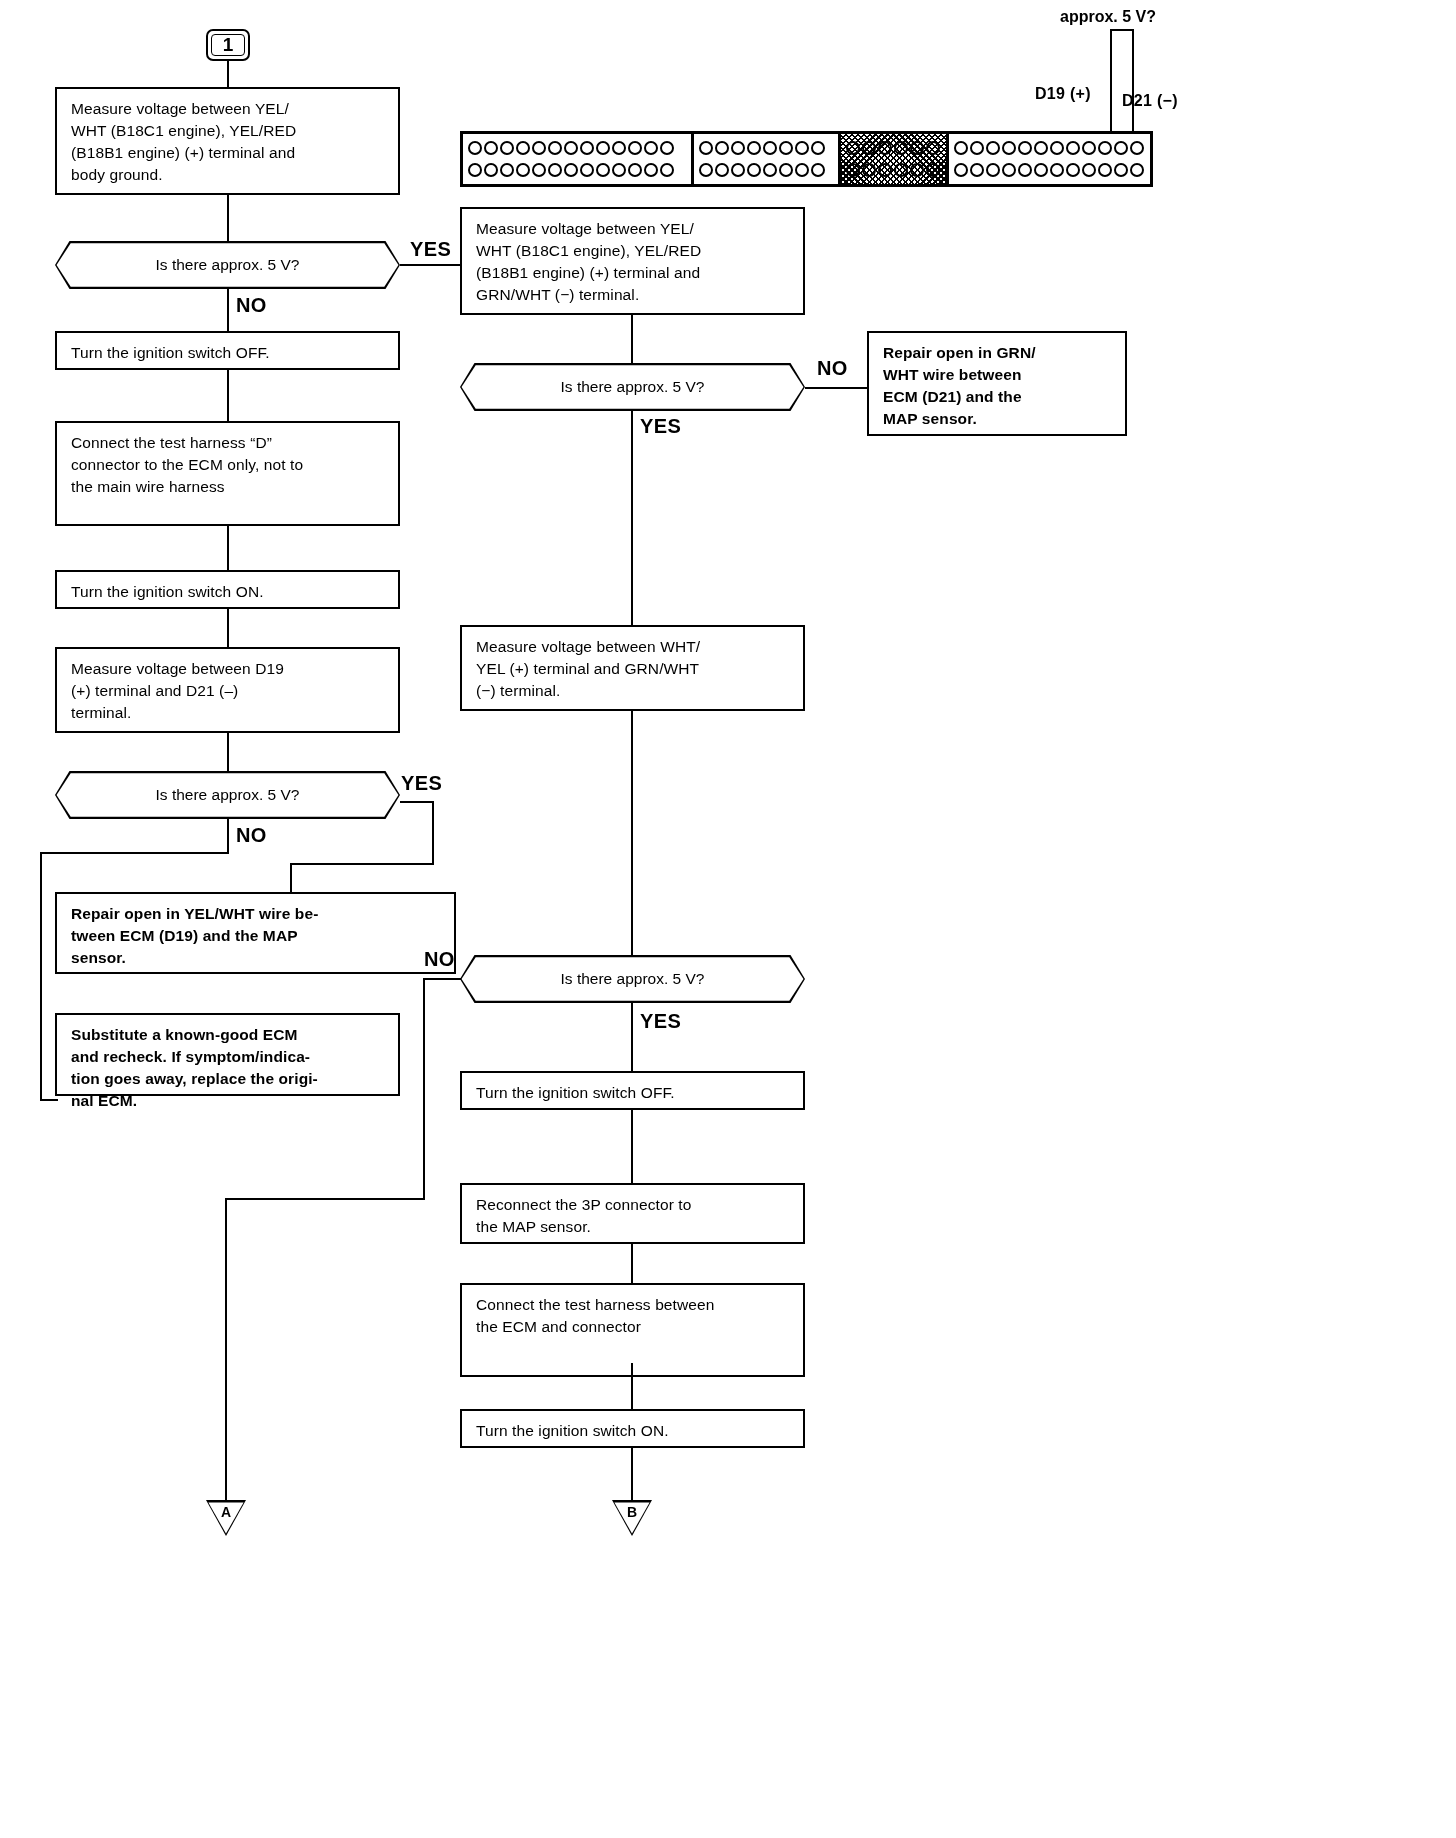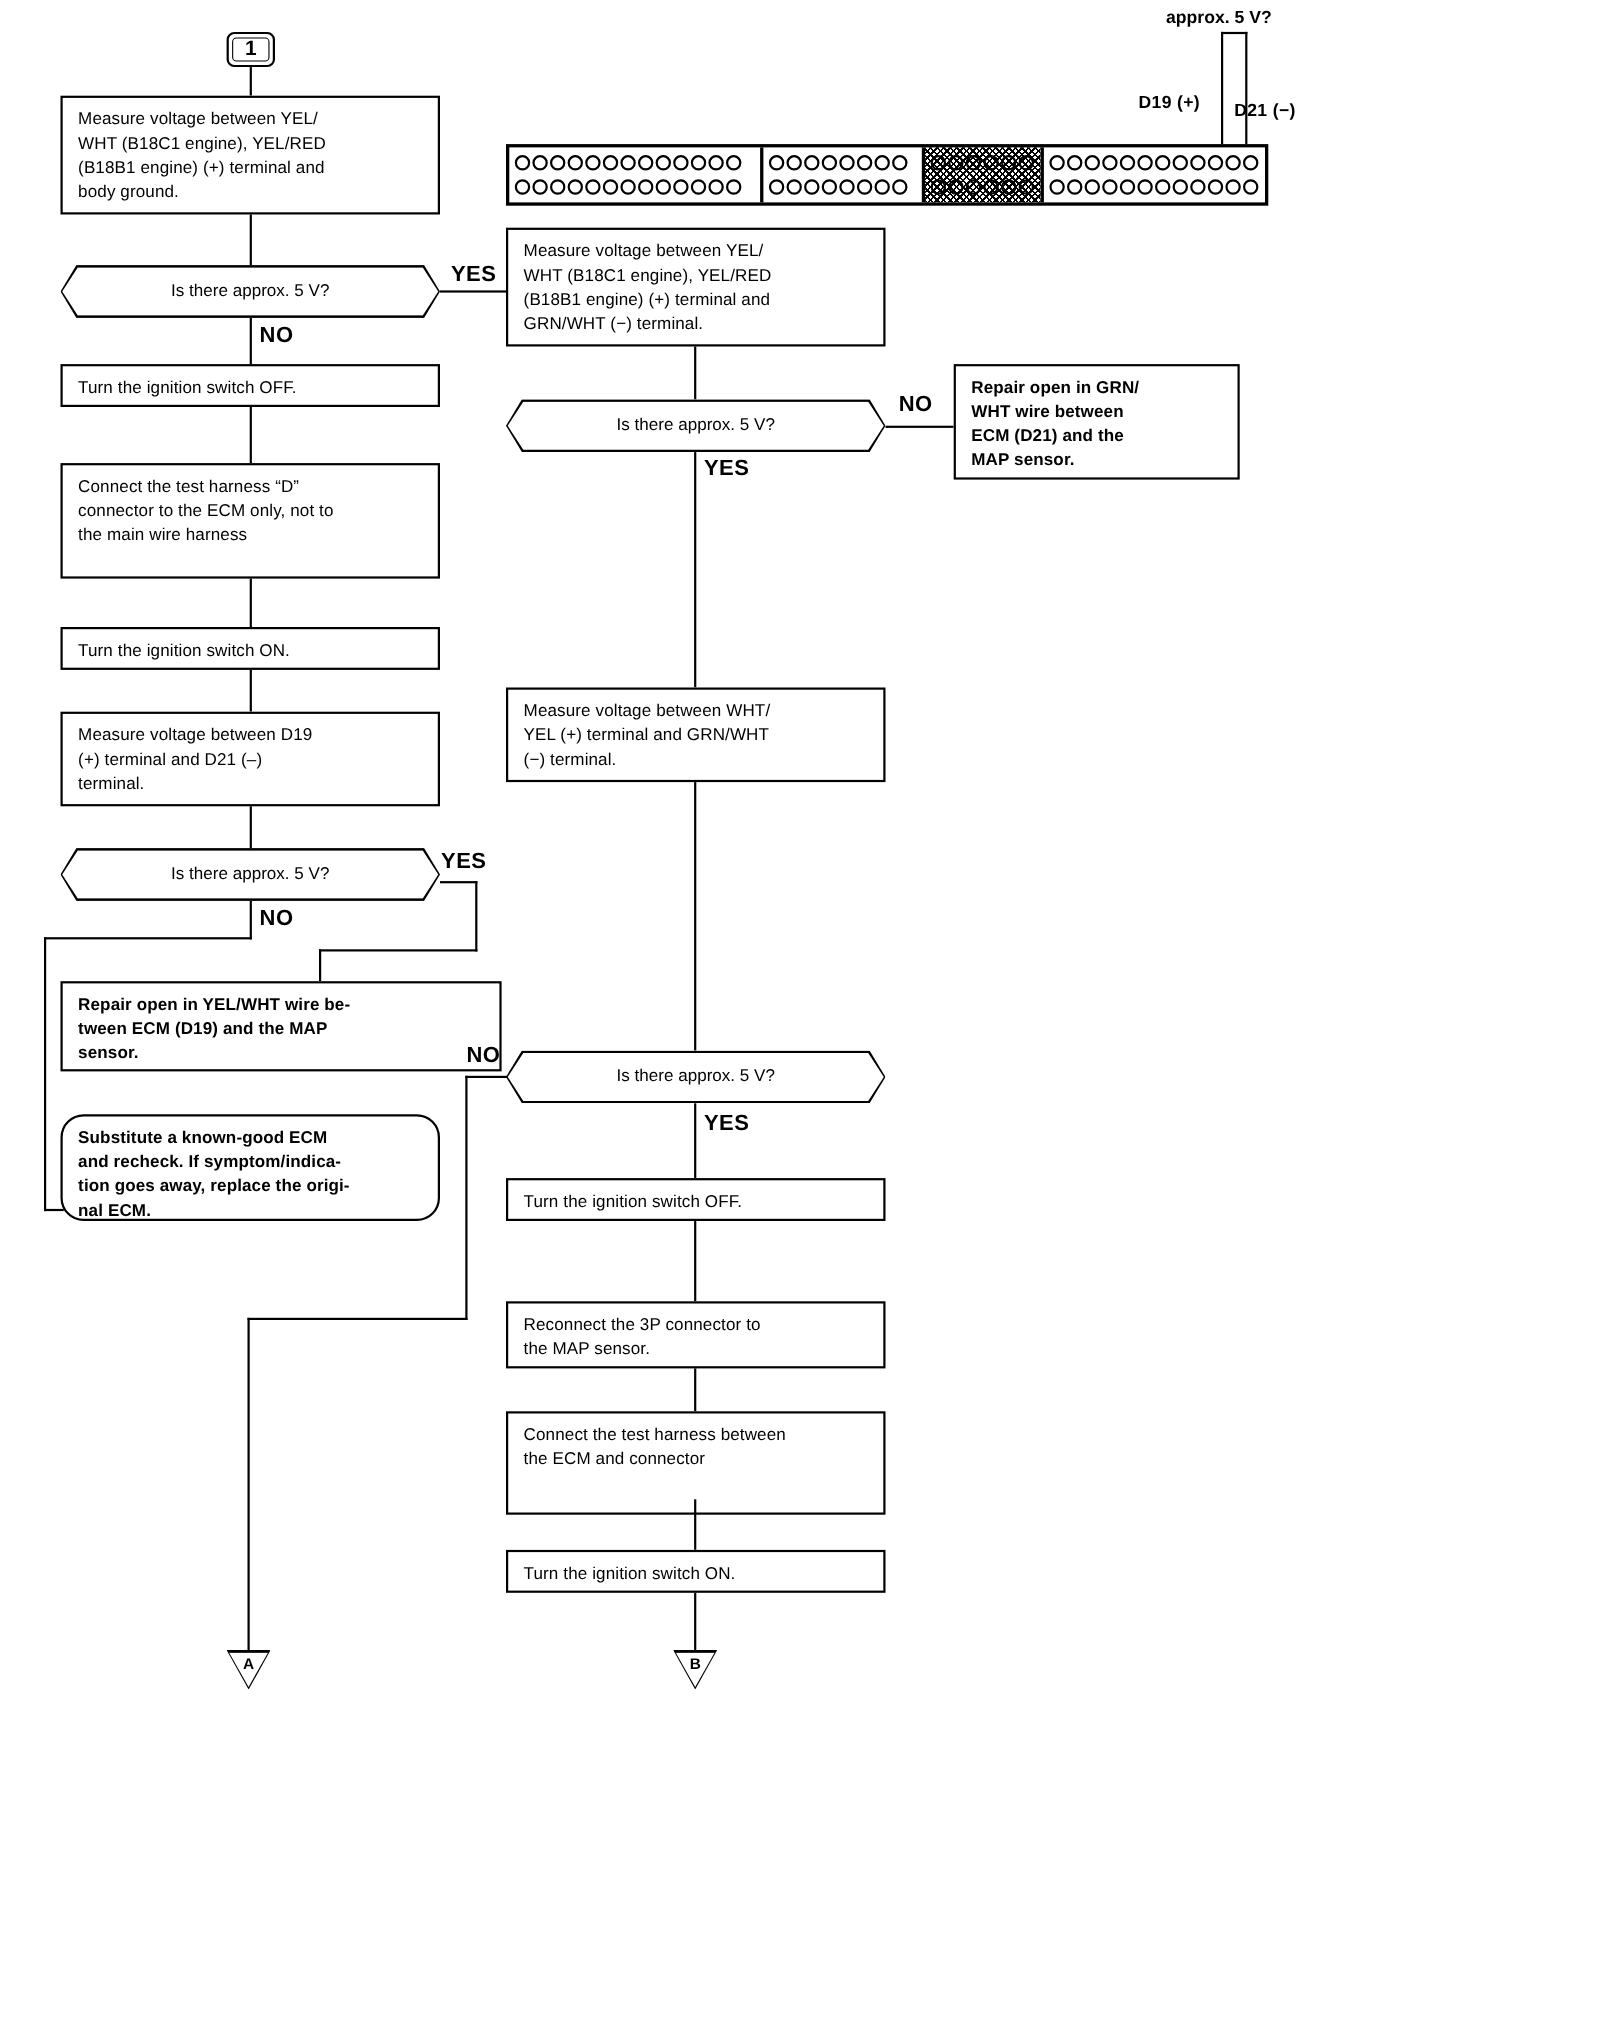--- a/index.html
+++ b/index.html
@@ -283,21 +283,21 @@
   <div class="hl" style="left:40px;top:852px;width:189px;"></div>
   <div class="vl" style="left:40px;top:852px;height:249px;"></div>
   <div class="hl" style="left:40px;top:1099px;width:18px;"></div>
 
   <div class="box bold" style="left:55px;top:892px;width:401px;height:82px;">
     <span class="txt">Repair open in YEL/WHT wire be-</span>
     <span class="txt">tween ECM (D19) and the MAP</span>
     <span class="txt">sensor.</span>
   </div>
 
-  <div class="box bold" style="left:55px;top:1013px;width:345px;height:97px;border-radius:21px;">
+  <div class="box bold" style="left:55px;top:1013px;width:345px;height:83px;">
     <span class="txt">Substitute a known-good ECM</span>
     <span class="txt">and recheck. If symptom/indica-</span>
     <span class="txt">tion goes away, replace the origi-</span>
     <span class="txt">nal ECM.</span>
   </div>
 
   <div class="box" style="left:460px;top:207px;width:345px;height:108px;">
     <span class="txt">Measure voltage between YEL/</span>
     <span class="txt">WHT (B18C1 engine), YEL/RED</span>
     <span class="txt">(B18B1 engine) (+) terminal and</span>

